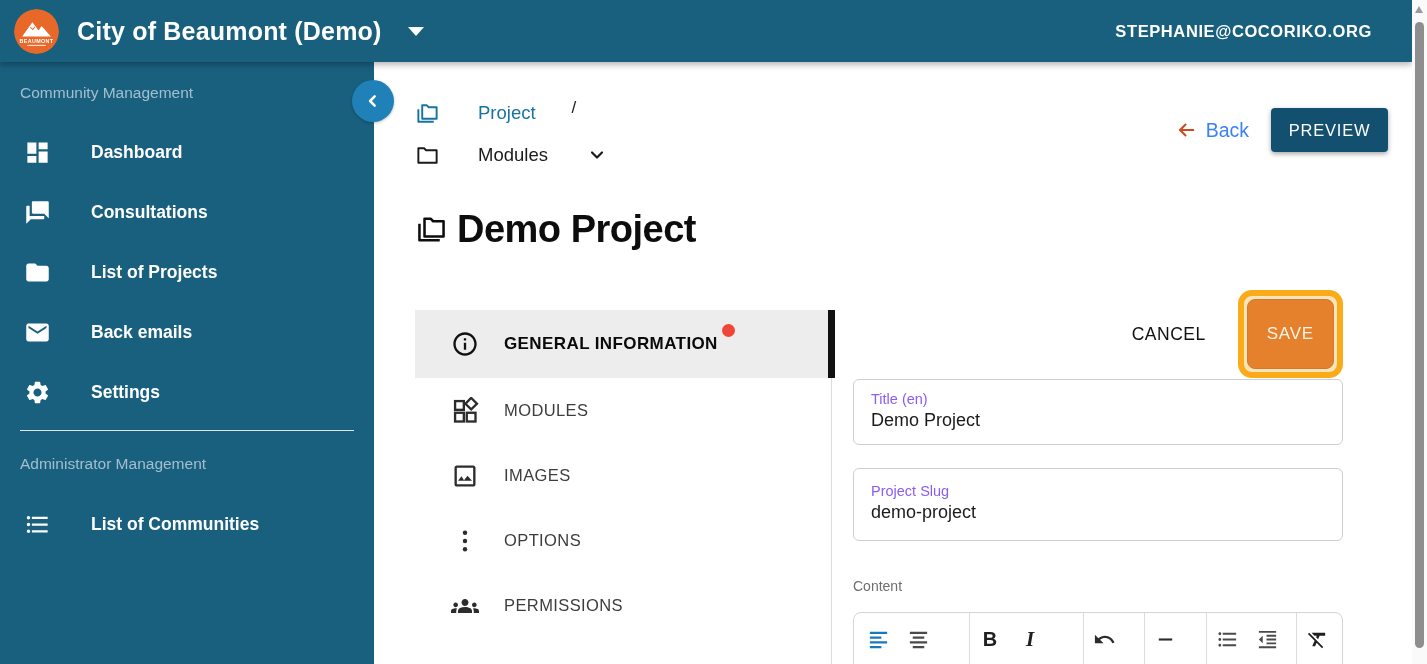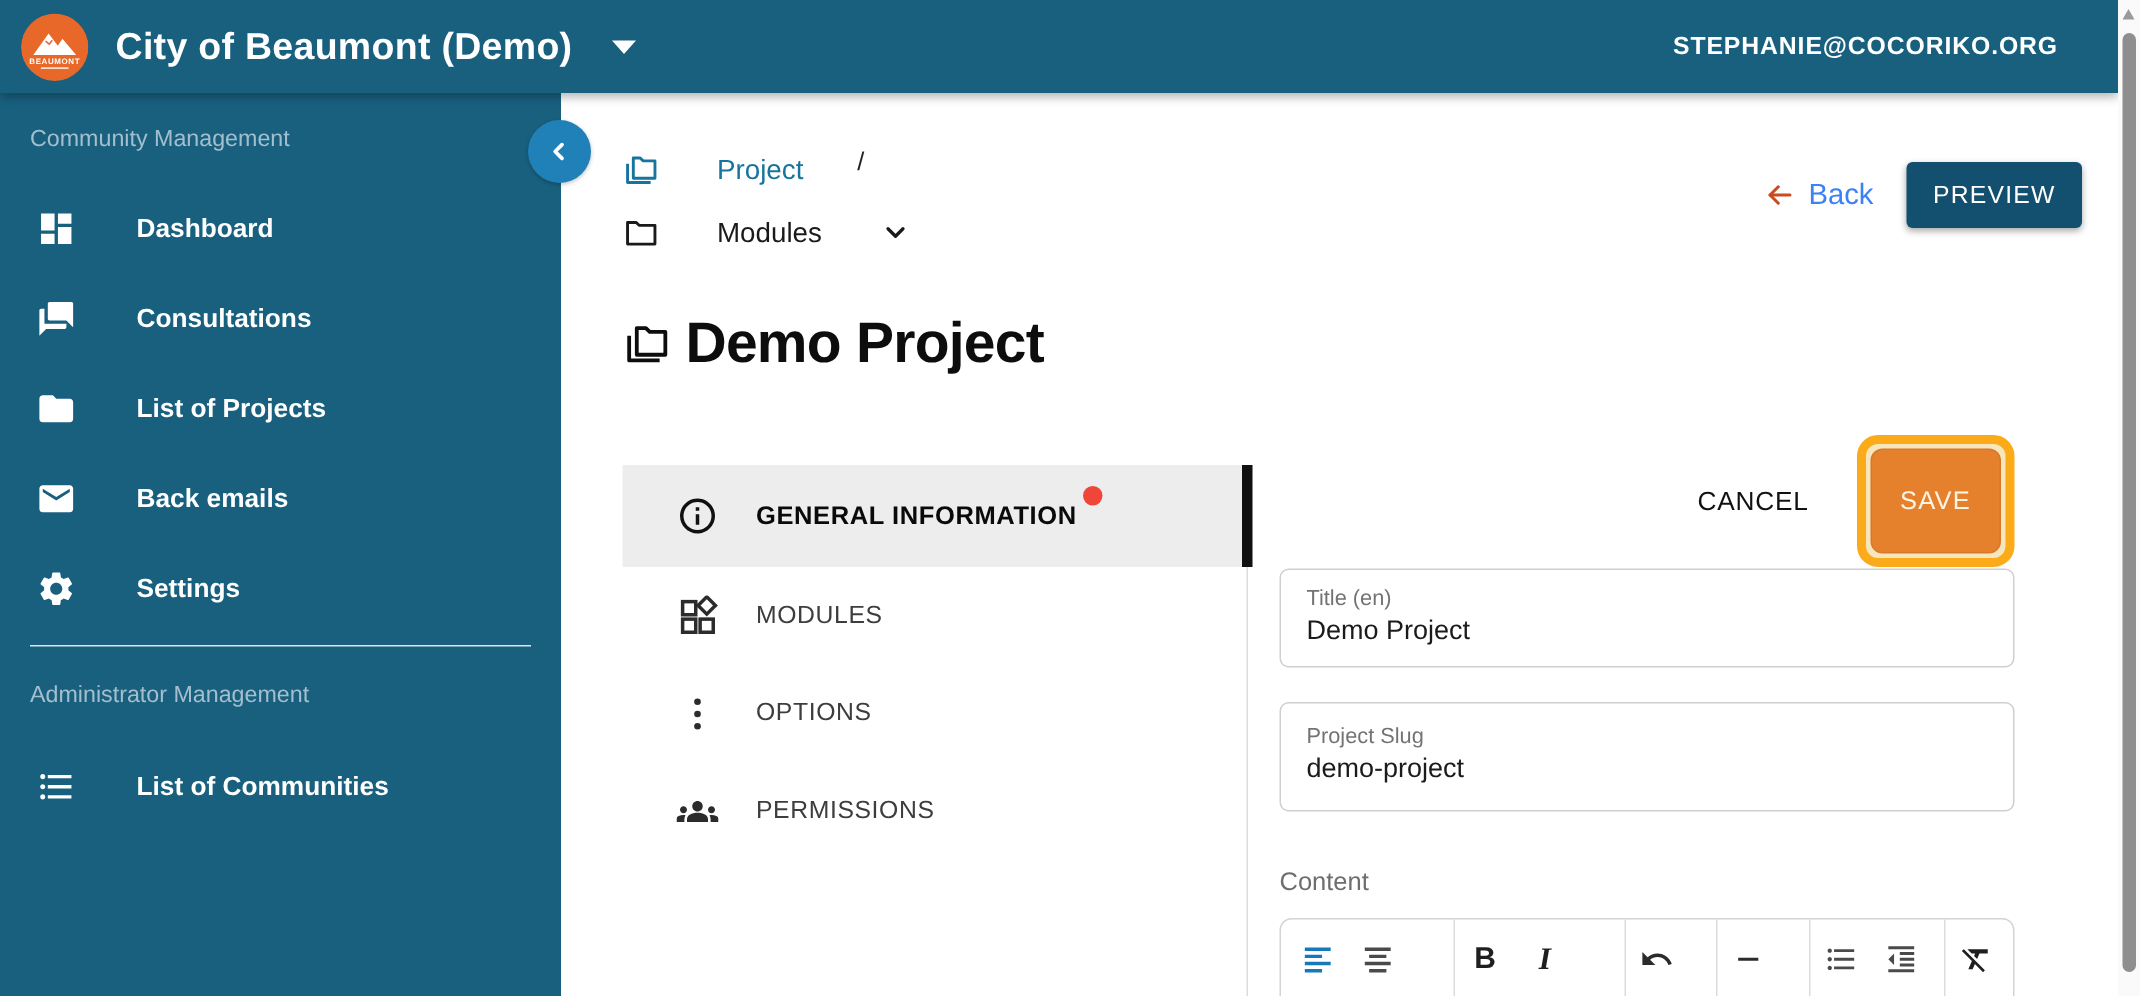--- a/index.html
+++ b/index.html
@@ -78,25 +78,25 @@
   .cancel-btn { background:none; border:none; font-size:17.5px; letter-spacing:.5px; color:#111;
                 cursor:pointer; font-family:inherit; }
   .save-ring { margin-left:32px; border:6px solid #fbab19; border-radius:14px; background:#f7e5bb; padding:3px; }
   .save-btn { display:block; background:#e5812d; border:1px solid #d9772a; border-radius:8px; color:#fdf4e4;
               font-size:17px; letter-spacing:.8px; padding:24px 19px; cursor:pointer; font-family:inherit; }
 
   .field { position:absolute; left:479px; width:490px; border:1px solid #cfcfcf; border-radius:6px;
            padding:11px 17px; background:#fff; }
   .field-1 { top:317px; height:66px; }
   .field-2 { top:406px; height:73px; padding-top:14px; }
-  .field-label { color:#737373; font-size:14.5px; }
+  .field-label { color:#8b5cf6; font-size:14.5px; }
   .field-input { border:none; outline:none; font-size:18px; color:#1b1b1b; font-family:inherit;
                  width:100%; margin-top:3px; padding:0; background:transparent; }
 
-  .content-label { position:absolute; left:479px; top:516px; color:#6e6e6e; font-size:17px; }
+  .content-label { position:absolute; left:479px; top:516px; color:#6e6e6e; font-size:14px; }
 
   .editor-toolbar { position:absolute; left:479px; top:550px; width:490px; height:120px;
                     border:1px solid #d4d4d4; border-radius:8px; display:flex;
                     align-items:flex-start; padding-left:4px; }
   .tb-btn { width:40px; height:34px; margin-top:9px; background:none; border:none; display:flex;
             align-items:center; justify-content:center; cursor:pointer; color:#3c3c3c; }
   .tb-btn svg { width:23px; height:23px; }
   .tb-btn.blue { color:#1779ba; }
   .tb-bold { font-size:20px; font-weight:800; color:#1f1f1f; font-family:"Liberation Sans",sans-serif; }
   .tb-italic { font-size:21px; font-weight:700; font-style:italic; color:#1f1f1f;
@@ -272,20 +272,28 @@
             <rect x="3.5" y="13.5" width="7.5" height="7.5"></rect>
             <rect x="13.5" y="13.5" width="7.5" height="7.5"></rect>
             <rect x="13.8" y="2.2" width="7" height="7" transform="rotate(45 17.3 5.7)"></rect>
           </svg>
         </span>
         <span class="tab-label">MODULES</span>
       </div>
       <div class="tab">
         <span class="tab-icon">
           <svg viewBox="0 0 24 24" fill="#2c2c2c">
+              <path d="M19 5v14H5V5h14m0-2H5c-1.1 0-2 .9-2 2v14c0 1.1.9 2 2 2h14c1.1 0 2-.9 2-2V5c0-1.1-.9-2-2-2zm-4.86 8.86l-3 3.87L9 12.14 6 16h12l-3.86-4.14z"></path>
+            </svg>
+        </span>
+        <span class="tab-label">IMAGES</span>
+      </div>
+      <div class="tab">
+        <span class="tab-icon">
+          <svg viewBox="0 0 24 24" fill="#2c2c2c">
               <circle cx="12" cy="5" r="1.9"></circle>
               <circle cx="12" cy="12" r="1.9"></circle>
               <circle cx="12" cy="19" r="1.9"></circle>
             </svg>
         </span>
         <span class="tab-label">OPTIONS</span>
       </div>
       <div class="tab">
         <span class="tab-icon">
           <svg viewBox="0 0 24 24" fill="#2c2c2c">

